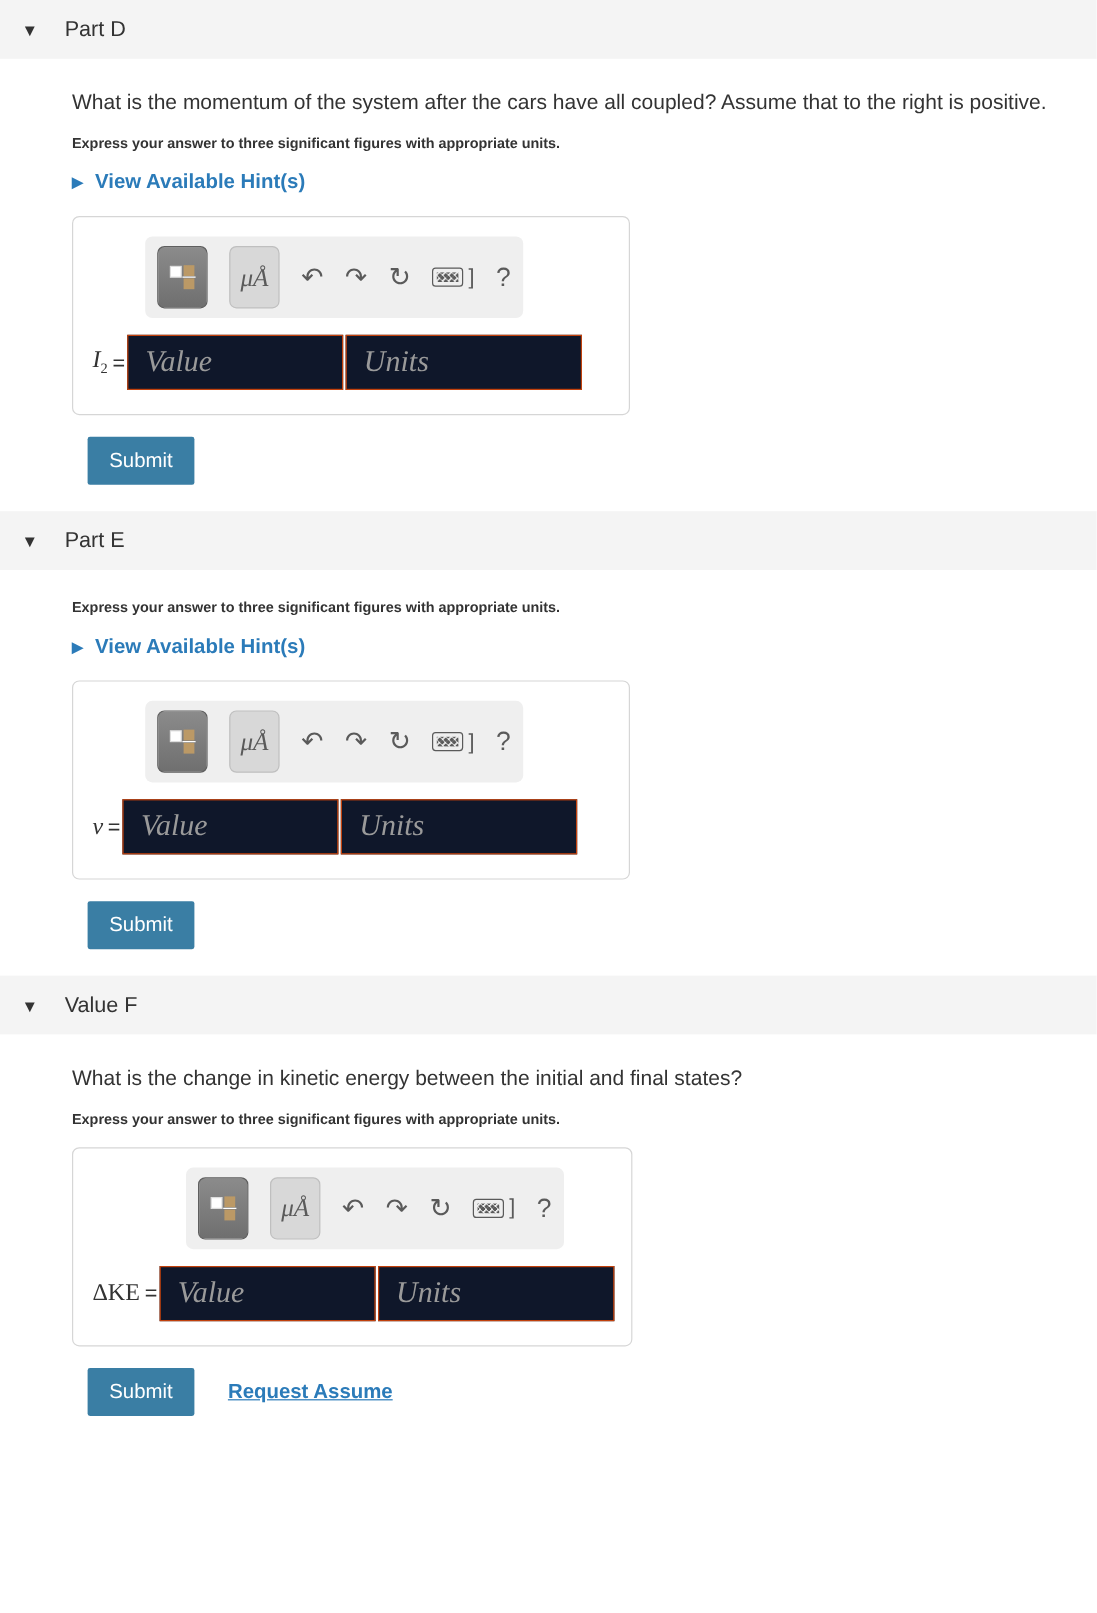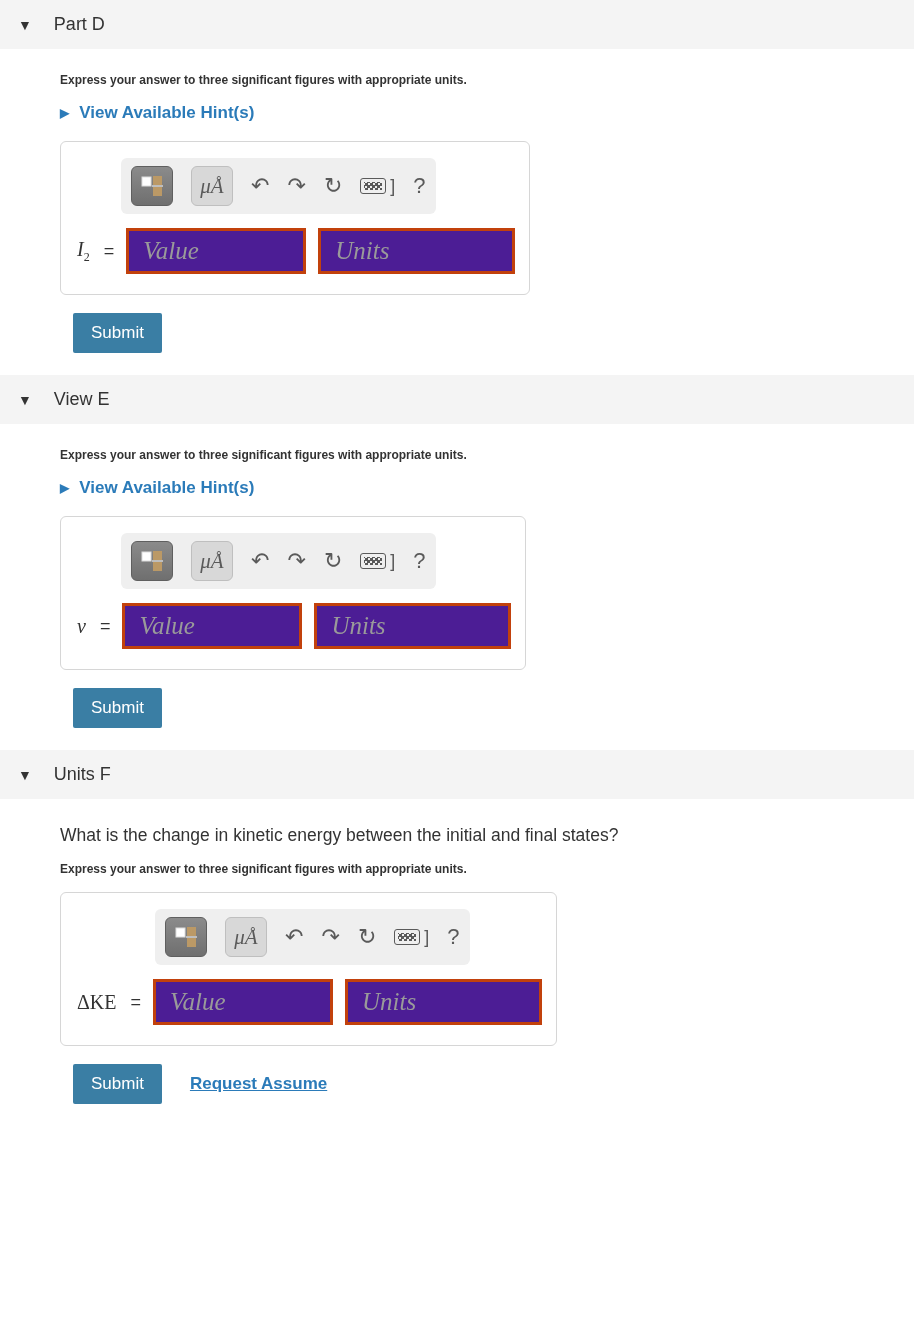--- a/index.html
+++ b/index.html
@@ -48,21 +48,21 @@
     border-radius: 6px;
     padding: 8px 10px;
     display: inline-flex;
     align-items: center;
     gap: 18px;
     margin-left: 46px;
     margin-bottom: 14px;
   }
   .toolbar-f .toolbar { margin-left: 80px; }
   .tool-btn {
-    width: 42px; height: 40px;
+    width: 42px; height: 52px;
     background: linear-gradient(#8b8b8b, #6f6f6f);
     border: 1px solid #5f5f5f;
     border-radius: 6px;
     display: flex; align-items: center; justify-content: center;
     color: #fff;
   }
   .tool-btn.light {
     background: #d8d8d8;
     border: 1px solid #bfbfbf;
     color: #5a5a5a;
@@ -76,34 +76,34 @@
     width: 26px; height: 16px; position: relative;
   }
   .kb-icon::after {
     content: ""; position: absolute; left: 3px; right: 3px; top: 3px; bottom: 3px;
     background:
       radial-gradient(#5a5a5a 40%, transparent 41%) 0 0/5px 5px,
       radial-gradient(#5a5a5a 40%, transparent 41%) 2px 2px/5px 5px;
   }
   .kb-wrap { display: flex; align-items: center; gap: 4px; color: #5a5a5a; font-size: 18px; }
   .input-row {
-    display: flex; align-items: center; gap: 12px;
+    display: flex; align-items: center; gap: 2px;
     font-family: Georgia, 'Times New Roman', serif;
   }
   .var-label { font-style: italic; font-size: 20px; color: #333; padding: 0 2px; }
   .var-label .sub { font-size: 12px; vertical-align: sub; font-style: normal; }
   .eq { font-size: 18px; font-style: normal; font-family: Arial, sans-serif; }
   .field {
-    border: 3px solid #c2410c;
+    border: 1px solid #c2410c;
     height: 46px;
     display: flex; align-items: center;
     padding: 0 14px;
     font-size: 25px; font-style: italic;
     color: #9a9a9a;
-    background: #4c1d95;
+    background: #0f172a;
   }
   .field.value { width: 180px; }
   .field.units { width: 197px; }
   .actions { margin-top: 18px; display: flex; align-items: center; gap: 28px; margin-left: 13px; }
   .btn-submit {
     background: #3a7ea4; color: #fff; border: none;
     padding: 10px 18px; font-size: 17px; border-radius: 2px;
     cursor: pointer;
   }
   .link {
@@ -120,20 +120,21 @@
 
 <div class="page">
 
   
   <div class="part-section">
     <div class="part-header">
       <span class="tri">▼</span>
       <span class="title">Part D</span>
     </div>
     <div class="part-body">
+      <div class="prompt">What is the momentum of the system after the cars have all coupled? Assume that to the right is positive.</div>
       <div class="instr">Express your answer to three significant figures with appropriate units.</div>
       <div class="hints">
         <span class="tri">▶</span>
         <span>View Available Hint(s)</span>
       </div>
       <div class="answer-box">
         <div class="toolbar">
           <div class="tool-btn frac-icon">
             <svg width="24" height="24" viewBox="0 0 24 24">
               <rect x="2" y="3" width="9" height="9" fill="#fff" stroke="#ddd"></rect>
@@ -161,21 +162,21 @@
       <div class="actions">
         <button class="btn-submit">Submit</button>
       </div>
     </div>
   </div>
 
   
   <div class="part-section">
     <div class="part-header">
       <span class="tri">▼</span>
-      <span class="title">View E</span>
+      <span class="title">Part E</span>
     </div>
     <div class="part-body">
       <div class="instr">Express your answer to three significant figures with appropriate units.</div>
       <div class="hints">
         <span class="tri">▶</span>
         <span>View Available Hint(s)</span>
       </div>
       <div class="answer-box">
         <div class="toolbar">
           <div class="tool-btn frac-icon">
@@ -205,21 +206,21 @@
       <div class="actions">
         <button class="btn-submit">Submit</button>
       </div>
     </div>
   </div>
 
   
   <div class="part-section">
     <div class="part-header">
       <span class="tri">▼</span>
-      <span class="title">Units F</span>
+      <span class="title">Value F</span>
     </div>
     <div class="part-body">
       <div class="prompt">What is the change in kinetic energy between the initial and final states?</div>
       <div class="instr">Express your answer to three significant figures with appropriate units.</div>
       <div class="answer-box toolbar-f">
         <div class="toolbar">
           <div class="tool-btn frac-icon">
             <svg width="24" height="24" viewBox="0 0 24 24">
               <rect x="2" y="3" width="9" height="9" fill="#fff" stroke="#ddd"></rect>
               <rect x="13" y="2" width="9" height="9" fill="#b96"></rect>

